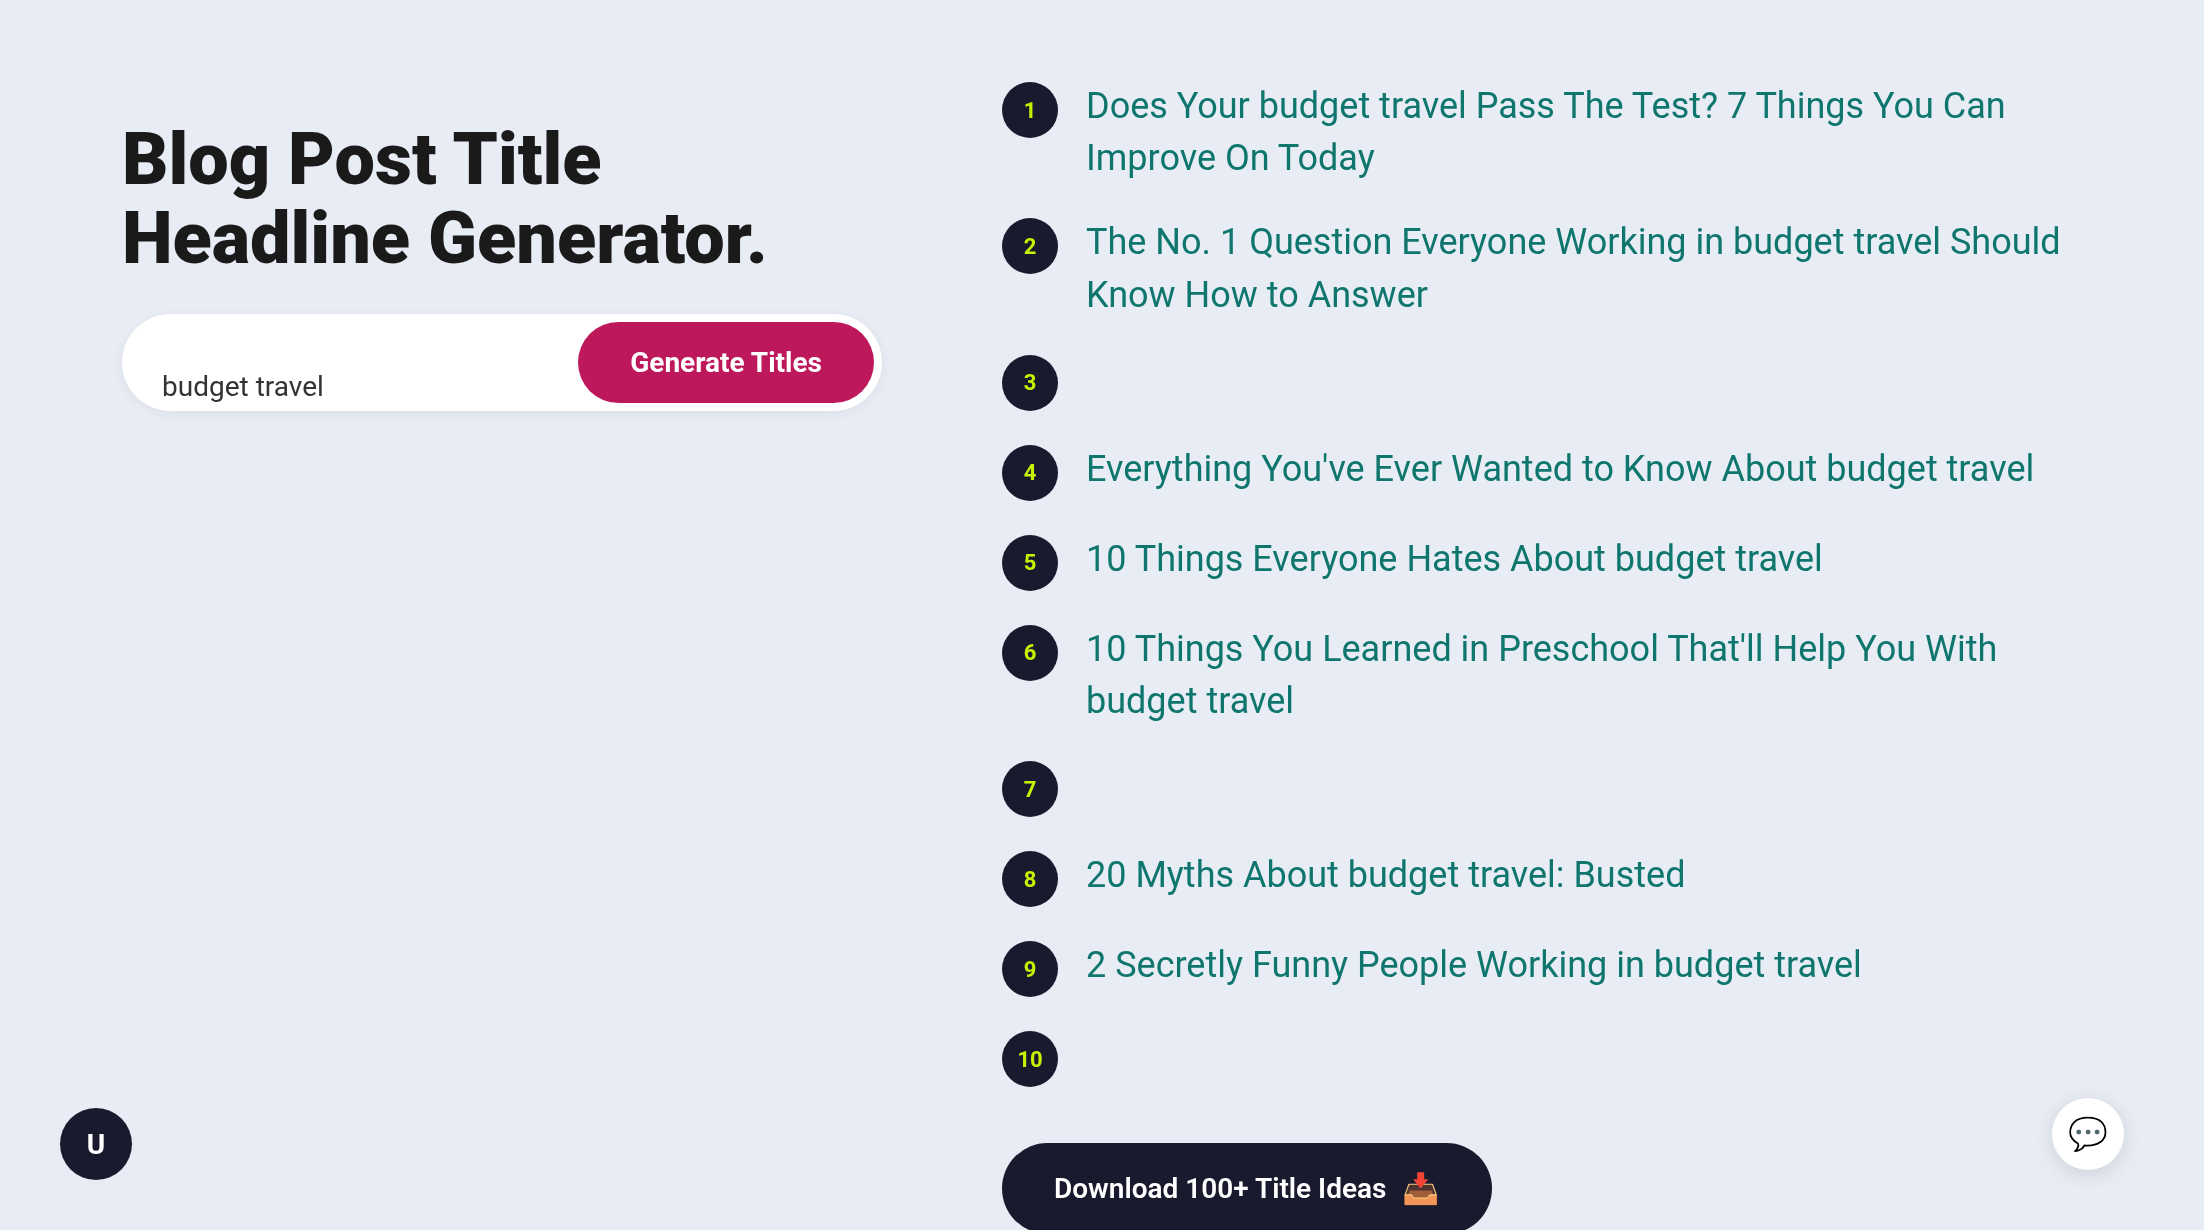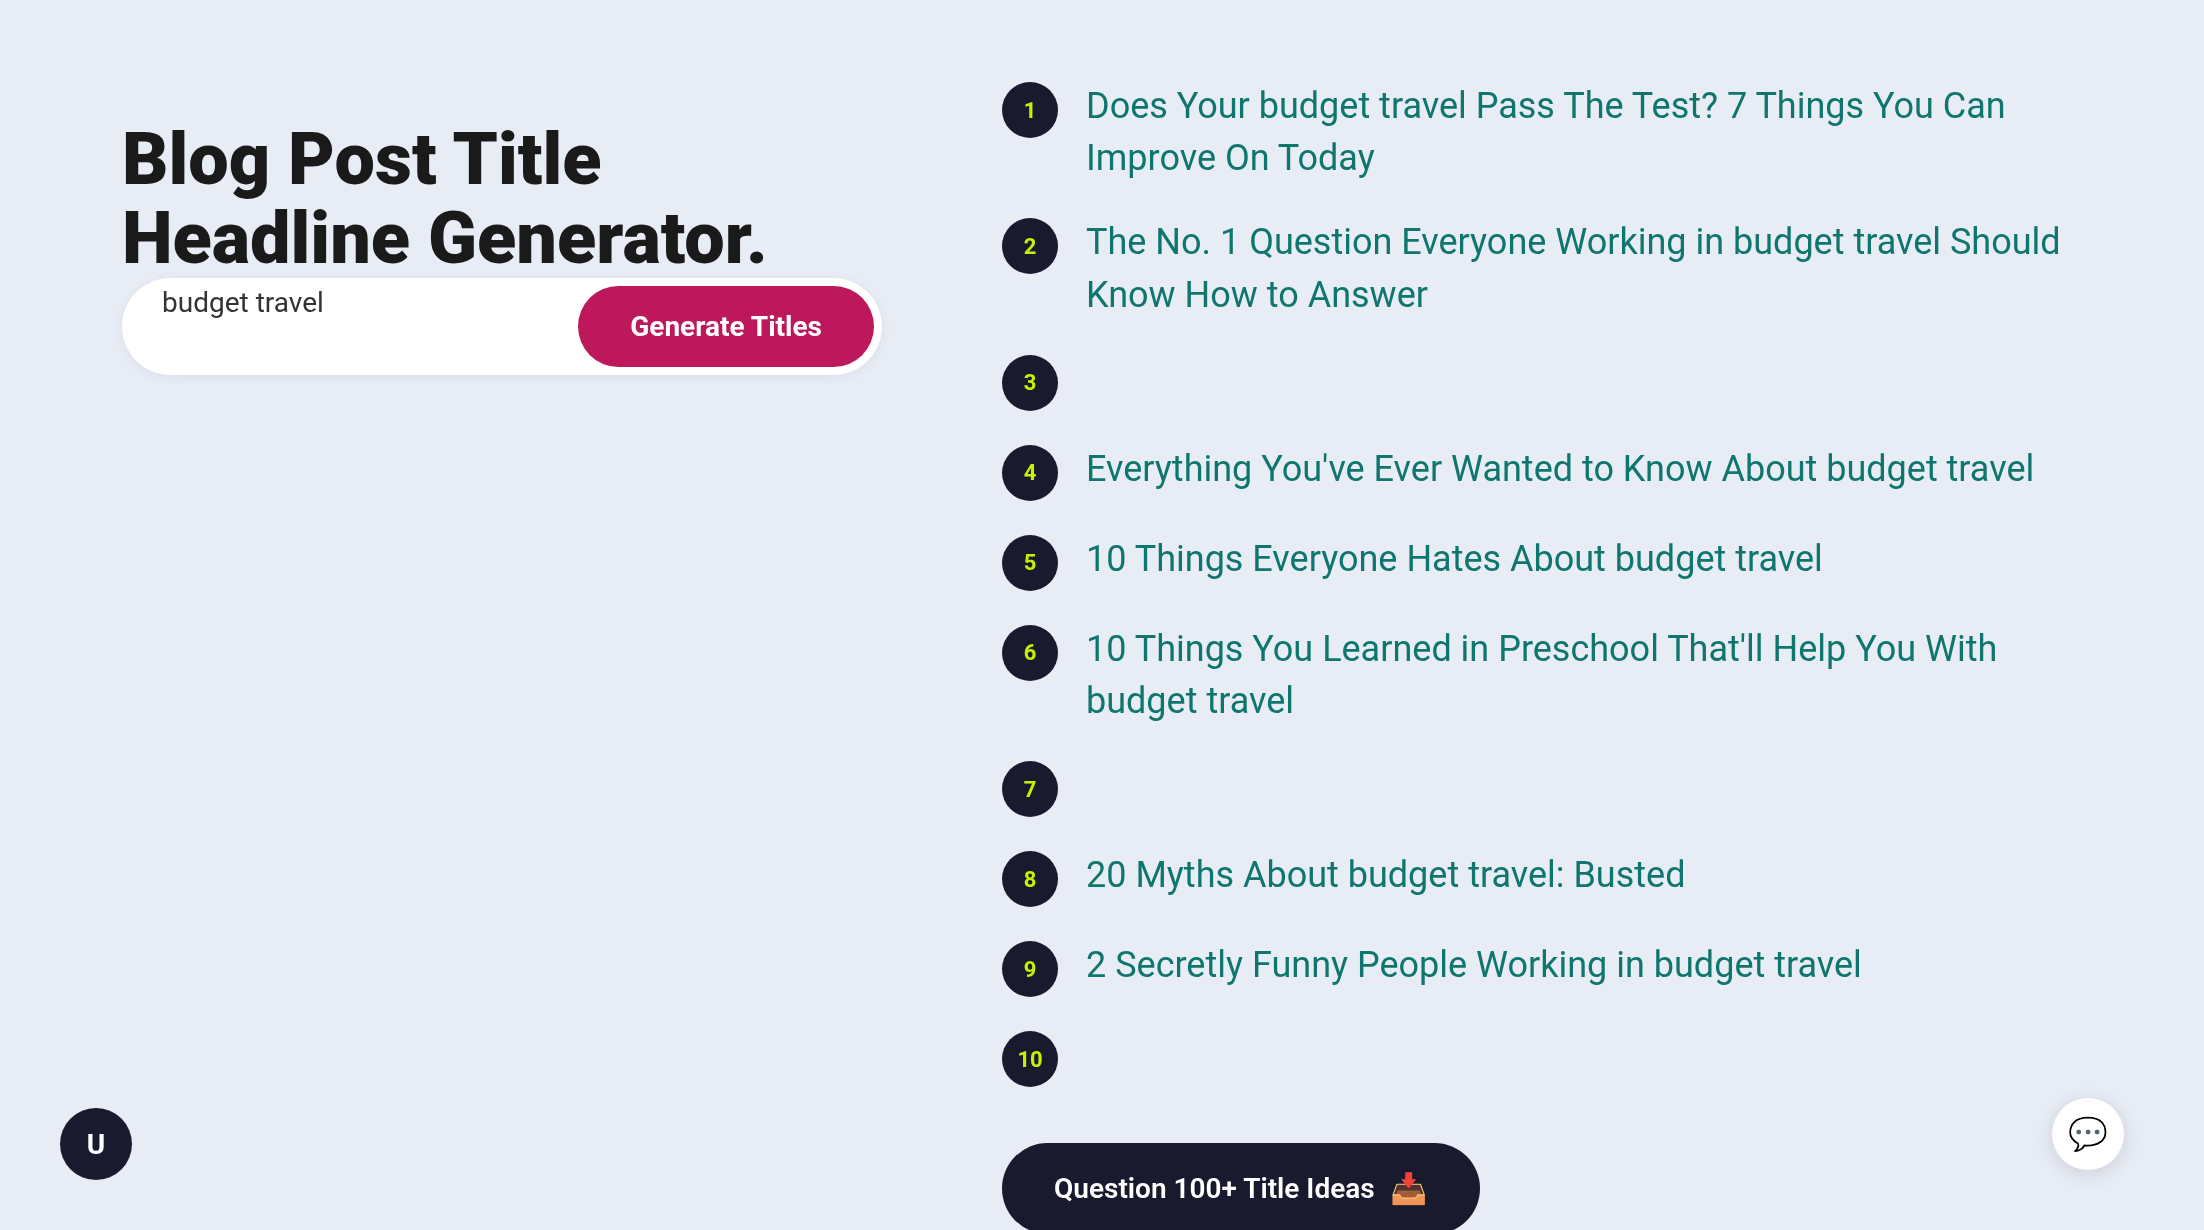--- a/index.html
+++ b/index.html
@@ -39,33 +39,34 @@
       flex: 1;
       max-width: 760px;
       padding-top: 40px;
     }
 
     .main-title {
       font-size: 72px;
       font-weight: 900;
       color: #1a1a1a;
       line-height: 1.1;
+      margin-bottom: 36px;
     }
 
     .subtitle {
       font-size: 28px;
       color: #888;
       font-weight: 400;
       margin-bottom: 64px;
       line-height: 1.5;
     }
 
     .input-group {
       display: flex;
-      align-items: flex-start;
+      align-items: flex-end;
       background: white;
       border-radius: 60px;
       padding: 8px 8px 8px 40px;
       box-shadow: 0 2px 12px rgba(0,0,0,0.06);
       width: 100%;
     }
 
     .keyword-input {
       flex: 1;
       border: none;
@@ -241,21 +242,21 @@
           <li class="title-item">
             <span class="item-number">9</span>
             <span class="item-text">2 Secretly Funny People Working in budget travel</span>
           </li>
           <li class="title-item">
             <span class="item-number">10</span>
           </li>
         </ul>
 
       <button class="download-button">
-        <span>Question 100+ Title Ideas</span>
+        <span>Download 100+ Title Ideas</span>
         <span class="download-icon">📥</span>
       </button>
     </div>
 
   </div>
 </div>
 
 <div class="chat-bubble">
   <span class="chat-icon">💬</span>
 </div>

